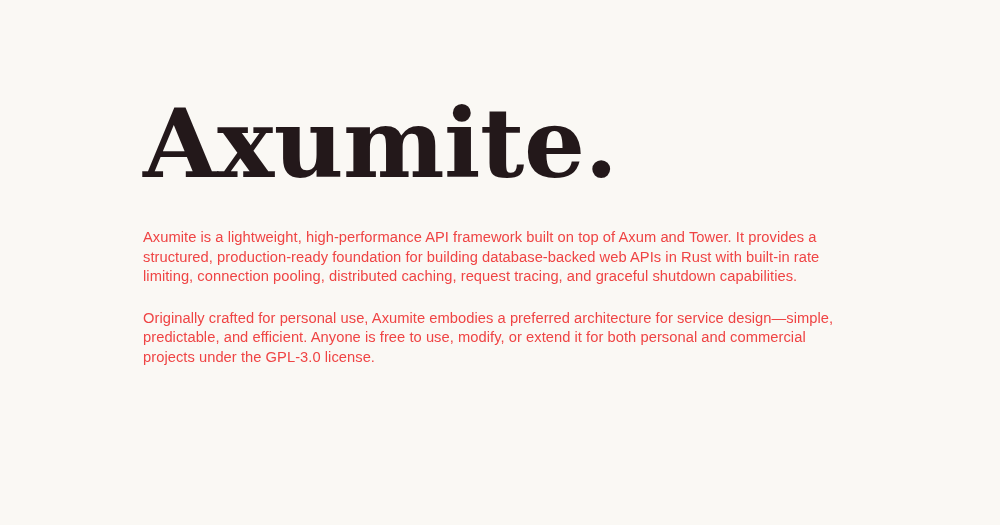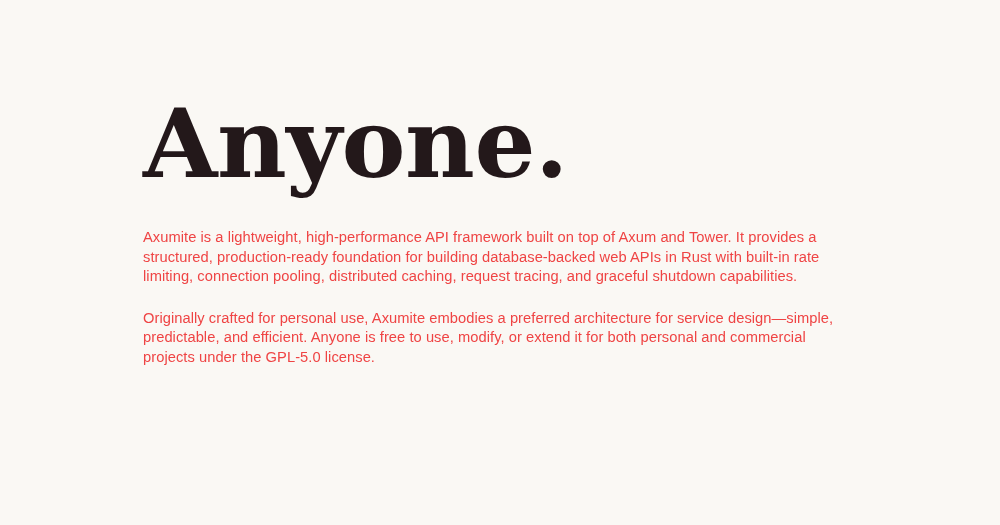--- a/index.html
+++ b/index.html
@@ -49,19 +49,19 @@
   }
   .para:last-child {
     margin-bottom: 0;
   }
 </style>
 </head>
 <body>
 
 <div class="page">
   <div class="content">
-    <h1 class="title">Anyone.</h1>
+    <h1 class="title">Axumite.</h1>
     <div class="body-copy">
       <p class="para">Axumite is a lightweight, high-performance API framework built on top of Axum and Tower. It provides a structured, production-ready foundation for building database-backed web APIs in Rust with built-in rate limiting, connection pooling, distributed caching, request tracing, and graceful shutdown capabilities.</p>
-      <p class="para">Originally crafted for personal use, Axumite embodies a preferred architecture for service design—simple, predictable, and efficient. Anyone is free to use, modify, or extend it for both personal and commercial projects under the GPL-5.0 license.</p>
+      <p class="para">Originally crafted for personal use, Axumite embodies a preferred architecture for service design—simple, predictable, and efficient. Anyone is free to use, modify, or extend it for both personal and commercial projects under the GPL-3.0 license.</p>
     </div>
   </div>
 </div>
 
 </body></html>

